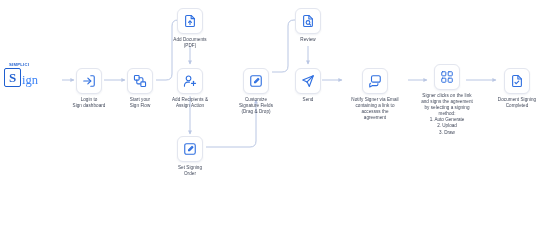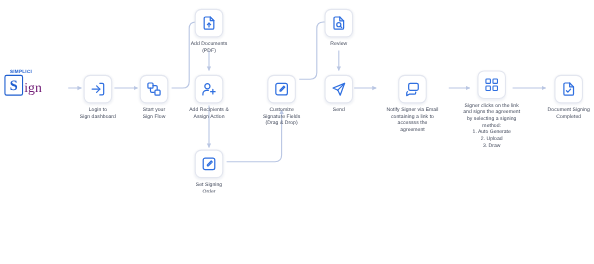--- a/index.html
+++ b/index.html
@@ -32,21 +32,21 @@
     margin-left:5px;margin-bottom:1px;font-family:"Liberation Sans",sans-serif;
   }
   .logo-word{display:flex;align-items:flex-end;}
   .logo-s{
     width:15px;height:17px;border:1.3px solid #1f5fd0;border-radius:2px;
     display:flex;align-items:center;justify-content:center;
     color:#1f5fd0;font-size:13px;font-weight:bold;line-height:1;
     font-family:"Liberation Serif",serif;
   }
   .logo-rest{
-    color:#701a75;font-size:12.5px;line-height:1;margin-left:1px;
+    color:#3b82f6;font-size:12.5px;line-height:1;margin-left:1px;
     font-family:"Liberation Serif",serif;padding-bottom:1px;
   }
   .ol{margin:0;padding:0;list-style:none;}
   .ol li{font-size:4.6px;line-height:6.1px;color:#41485a;text-align:center;}
 </style>
 </head>
 <body>
 
 <div id="stage">
 

